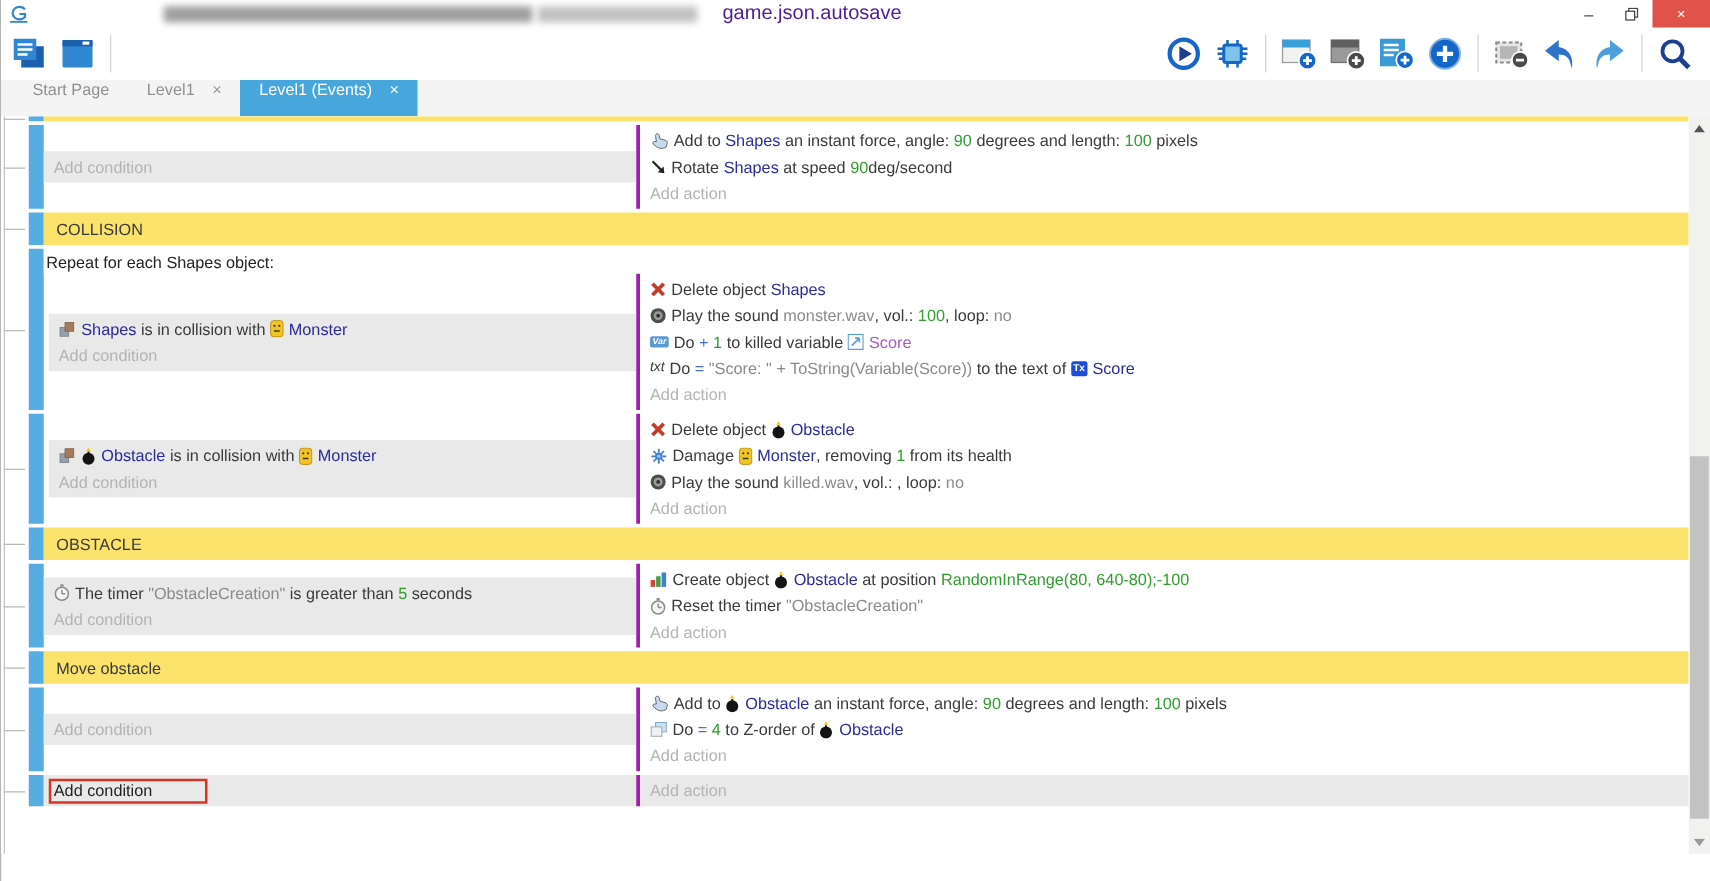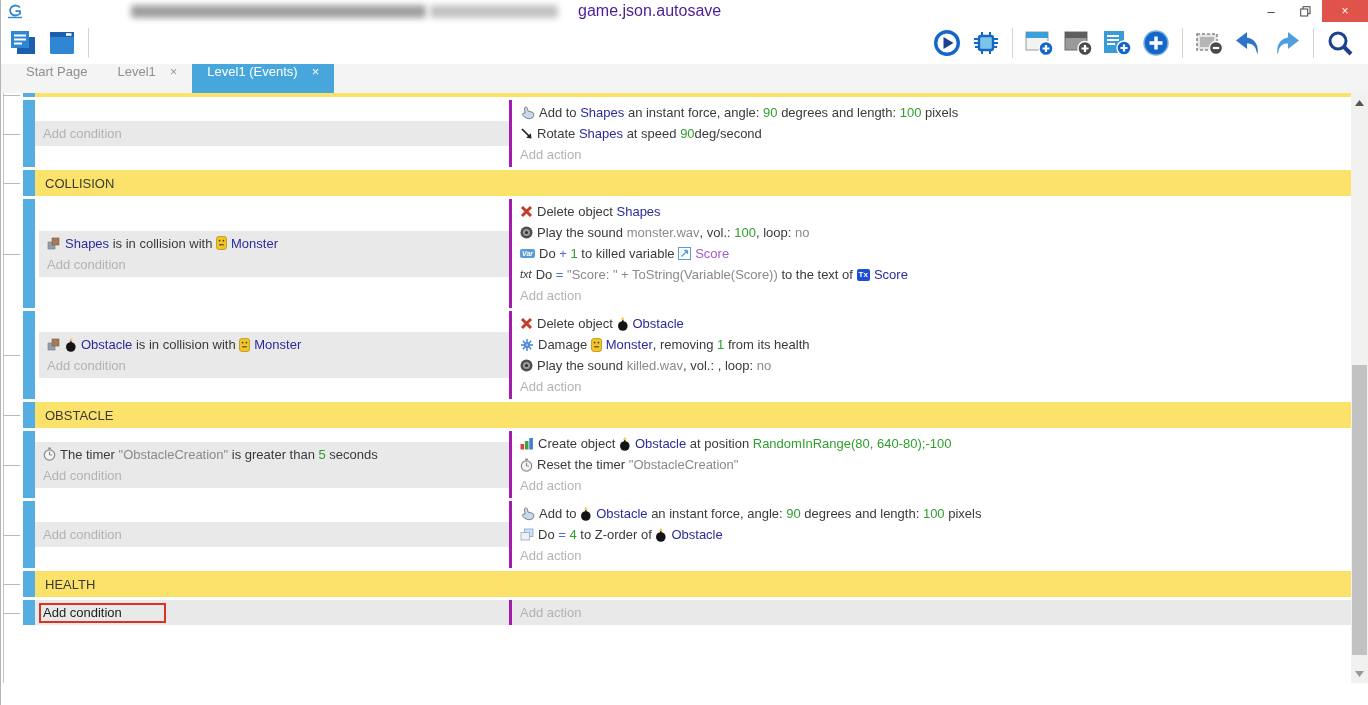--- a/index.html
+++ b/index.html
@@ -267,20 +267,21 @@
             <div class="bluebar"></div>
             <div class="rowbody">
               <span>COLLISION</span>
             </div>
           </div>
           <div class="row event indented">
             <div class="tick"></div>
             <div class="gutter"></div>
             <div class="bluebar"></div>
             <div class="rowbody">
+              <div class="ev-header">Repeat for each Shapes object:</div>
               <div class="ev-cols">
                 <div class="conds">
                   <div class="line"><span class="ei"><svg width="14" height="13">
                         <rect x="1" y="5" width="7" height="7" fill="#95a0ab" stroke="#6f7a84" stroke-width=".6"></rect>
                         <rect x="5" y="1" width="7" height="7" fill="#a77a5b" stroke="#7d5a42" stroke-width=".6"></rect>
                       </svg></span><span class="t-o">Shapes</span><span class="t-t"> is in collision with </span><span class="ei"><svg width="11" height="14">
                         <rect x=".5" y=".5" width="10" height="13" rx="2.5" fill="#f3c425" stroke="#b8930e" stroke-width=".8"></rect>
                         <circle cx="3.6" cy="4.6" r=".9" fill="#3a3a3a"></circle>
                         <circle cx="7.4" cy="4.6" r=".9" fill="#3a3a3a"></circle>
                         <path d="M3.2 8.8 h4.6" stroke="#3a3a3a" stroke-width="1.1"></path>
@@ -393,20 +394,28 @@
                   <div class="line"><span class="ei"><svg width="13" height="14">
                         <rect x="5.2" y=".5" width="2.6" height="1.8" fill="#8a8a8a"></rect>
                         <circle cx="6.5" cy="8" r="5.2" fill="#f5f5f5" stroke="#8a8a8a" stroke-width="1.2"></circle>
                         <path d="M6.5 8 V4.8 M6.5 8 H9.2" stroke="#8a8a8a" stroke-width="1.1"></path>
                       </svg></span><span class="t-t">Reset the timer </span><span class="t-g">"ObstacleCreation"</span></div>
                   <div class="line"><span class="ph">Add action</span></div>
                 </div>
               </div>
             </div>
           </div>
+          <div class="row comment">
+            <div class="tick"></div>
+            <div class="gutter"></div>
+            <div class="bluebar"></div>
+            <div class="rowbody">
+              <span>Move obstacle</span>
+            </div>
+          </div>
           <div class="row event">
             <div class="tick"></div>
             <div class="gutter"></div>
             <div class="bluebar"></div>
             <div class="rowbody">
               <div class="ev-cols">
                 <div class="conds">
                   <div class="line"><span class="ph">Add condition</span></div>
                 </div>
                 <div class="acts">
@@ -423,28 +432,20 @@
                       </svg></span><span class="t-t">Do </span><span class="t-b">= </span><span class="t-n">4</span><span class="t-t"> to Z-order of </span><span class="ei"><svg width="12" height="14">
                         <circle cx="5.8" cy="9" r="4.8" fill="#141414"></circle>
                         <rect x="5" y="3.2" width="1.6" height="2.4" fill="#141414"></rect>
                         <path d="M5.8 0 L7.6 2.8 L4 2.8 z" fill="#f5c518"></path>
                       </svg></span><span class="t-o">Obstacle</span></div>
                   <div class="line"><span class="ph">Add action</span></div>
                 </div>
               </div>
             </div>
           </div>
-          <div class="row comment">
-            <div class="tick"></div>
-            <div class="gutter"></div>
-            <div class="bluebar"></div>
-            <div class="rowbody">
-              <span>HEALTH</span>
-            </div>
-          </div>
           <div class="row event">
             <div class="tick"></div>
             <div class="gutter"></div>
             <div class="bluebar"></div>
             <div class="rowbody">
               <div class="ev-cols">
                 <div class="conds">
                   <div class="line"><span class="redbox"><span class="ph dark">Add condition</span></span></div>
                 </div>
                 <div class="acts grayed">

